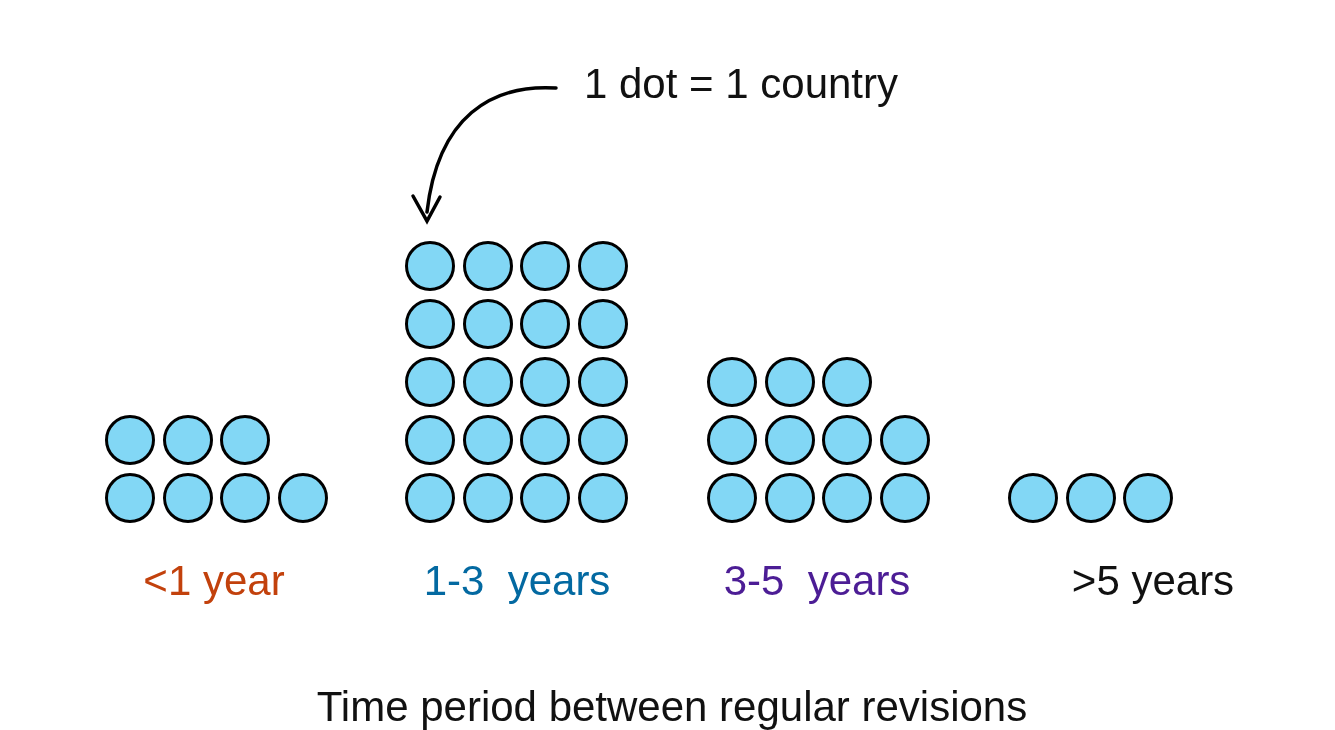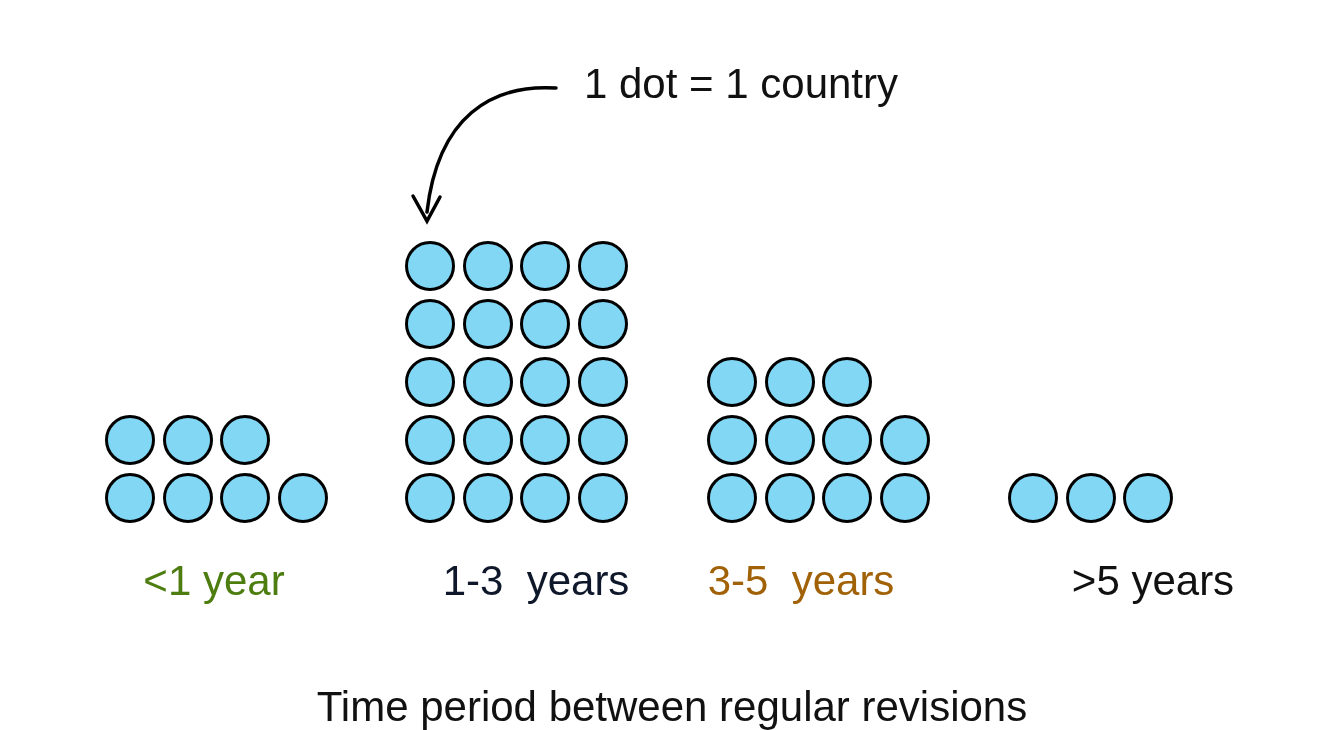--- a/index.html
+++ b/index.html
@@ -73,21 +73,21 @@
 
   <div>
       <div>
         <div class="dot" style="left: 105px; top: 445px; background: rgb(130, 215, 245); border-color: rgb(0, 0, 0);"></div>
         <div class="dot" style="left: 162.5px; top: 445px; background: rgb(130, 215, 245); border-color: rgb(0, 0, 0);"></div>
         <div class="dot" style="left: 220px; top: 445px; background: rgb(130, 215, 245); border-color: rgb(0, 0, 0);"></div>
         <div class="dot" style="left: 277.5px; top: 445px; background: rgb(130, 215, 245); border-color: rgb(0, 0, 0);"></div>
         <div class="dot" style="left: 105px; top: 387px; background: rgb(130, 215, 245); border-color: rgb(0, 0, 0);"></div>
         <div class="dot" style="left: 162.5px; top: 387px; background: rgb(130, 215, 245); border-color: rgb(0, 0, 0);"></div>
         <div class="dot" style="left: 220px; top: 387px; background: rgb(130, 215, 245); border-color: rgb(0, 0, 0);"></div>
-        <div class="category-label" style="left: 64px; color: #4d7c0f;">&lt;1 year</div>
+        <div class="category-label" style="left: 64px; color: #c2410c;">&lt;1 year</div>
       </div>
       <div>
         <div class="dot" style="left: 405px; top: 445px; background: rgb(130, 215, 245); border-color: rgb(0, 0, 0);"></div>
         <div class="dot" style="left: 462.5px; top: 445px; background: rgb(130, 215, 245); border-color: rgb(0, 0, 0);"></div>
         <div class="dot" style="left: 520px; top: 445px; background: rgb(130, 215, 245); border-color: rgb(0, 0, 0);"></div>
         <div class="dot" style="left: 577.5px; top: 445px; background: rgb(130, 215, 245); border-color: rgb(0, 0, 0);"></div>
         <div class="dot" style="left: 405px; top: 387px; background: rgb(130, 215, 245); border-color: rgb(0, 0, 0);"></div>
         <div class="dot" style="left: 462.5px; top: 387px; background: rgb(130, 215, 245); border-color: rgb(0, 0, 0);"></div>
         <div class="dot" style="left: 520px; top: 387px; background: rgb(130, 215, 245); border-color: rgb(0, 0, 0);"></div>
         <div class="dot" style="left: 577.5px; top: 387px; background: rgb(130, 215, 245); border-color: rgb(0, 0, 0);"></div>
@@ -96,35 +96,35 @@
         <div class="dot" style="left: 520px; top: 329px; background: rgb(130, 215, 245); border-color: rgb(0, 0, 0);"></div>
         <div class="dot" style="left: 577.5px; top: 329px; background: rgb(130, 215, 245); border-color: rgb(0, 0, 0);"></div>
         <div class="dot" style="left: 405px; top: 271px; background: rgb(130, 215, 245); border-color: rgb(0, 0, 0);"></div>
         <div class="dot" style="left: 462.5px; top: 271px; background: rgb(130, 215, 245); border-color: rgb(0, 0, 0);"></div>
         <div class="dot" style="left: 520px; top: 271px; background: rgb(130, 215, 245); border-color: rgb(0, 0, 0);"></div>
         <div class="dot" style="left: 577.5px; top: 271px; background: rgb(130, 215, 245); border-color: rgb(0, 0, 0);"></div>
         <div class="dot" style="left: 405px; top: 213px; background: rgb(130, 215, 245); border-color: rgb(0, 0, 0);"></div>
         <div class="dot" style="left: 462.5px; top: 213px; background: rgb(130, 215, 245); border-color: rgb(0, 0, 0);"></div>
         <div class="dot" style="left: 520px; top: 213px; background: rgb(130, 215, 245); border-color: rgb(0, 0, 0);"></div>
         <div class="dot" style="left: 577.5px; top: 213px; background: rgb(130, 215, 245); border-color: rgb(0, 0, 0);"></div>
-        <div class="category-label" style="left: 386px; color: #0f172a;">1-3  years</div>
+        <div class="category-label" style="left: 367px; color: #0369a1;">1-3  years</div>
       </div>
       <div>
         <div class="dot" style="left: 707px; top: 445px; background: rgb(130, 215, 245); border-color: rgb(0, 0, 0);"></div>
         <div class="dot" style="left: 764.5px; top: 445px; background: rgb(130, 215, 245); border-color: rgb(0, 0, 0);"></div>
         <div class="dot" style="left: 822px; top: 445px; background: rgb(130, 215, 245); border-color: rgb(0, 0, 0);"></div>
         <div class="dot" style="left: 879.5px; top: 445px; background: rgb(130, 215, 245); border-color: rgb(0, 0, 0);"></div>
         <div class="dot" style="left: 707px; top: 387px; background: rgb(130, 215, 245); border-color: rgb(0, 0, 0);"></div>
         <div class="dot" style="left: 764.5px; top: 387px; background: rgb(130, 215, 245); border-color: rgb(0, 0, 0);"></div>
         <div class="dot" style="left: 822px; top: 387px; background: rgb(130, 215, 245); border-color: rgb(0, 0, 0);"></div>
         <div class="dot" style="left: 879.5px; top: 387px; background: rgb(130, 215, 245); border-color: rgb(0, 0, 0);"></div>
         <div class="dot" style="left: 707px; top: 329px; background: rgb(130, 215, 245); border-color: rgb(0, 0, 0);"></div>
         <div class="dot" style="left: 764.5px; top: 329px; background: rgb(130, 215, 245); border-color: rgb(0, 0, 0);"></div>
         <div class="dot" style="left: 822px; top: 329px; background: rgb(130, 215, 245); border-color: rgb(0, 0, 0);"></div>
-        <div class="category-label" style="left: 651px; color: #a16207;">3-5  years</div>
+        <div class="category-label" style="left: 667px; color: #4c1d95;">3-5  years</div>
       </div>
       <div>
         <div class="dot" style="left: 1008px; top: 445px; background: rgb(130, 215, 245); border-color: rgb(0, 0, 0);"></div>
         <div class="dot" style="left: 1065.5px; top: 445px; background: rgb(130, 215, 245); border-color: rgb(0, 0, 0);"></div>
         <div class="dot" style="left: 1123px; top: 445px; background: rgb(130, 215, 245); border-color: rgb(0, 0, 0);"></div>
         <div class="category-label" style="left: 1003px; color: rgb(17, 17, 17);">&gt;5 years</div>
       </div>
     </div>
 
   <div class="axis-title">Time period between regular revisions</div>

